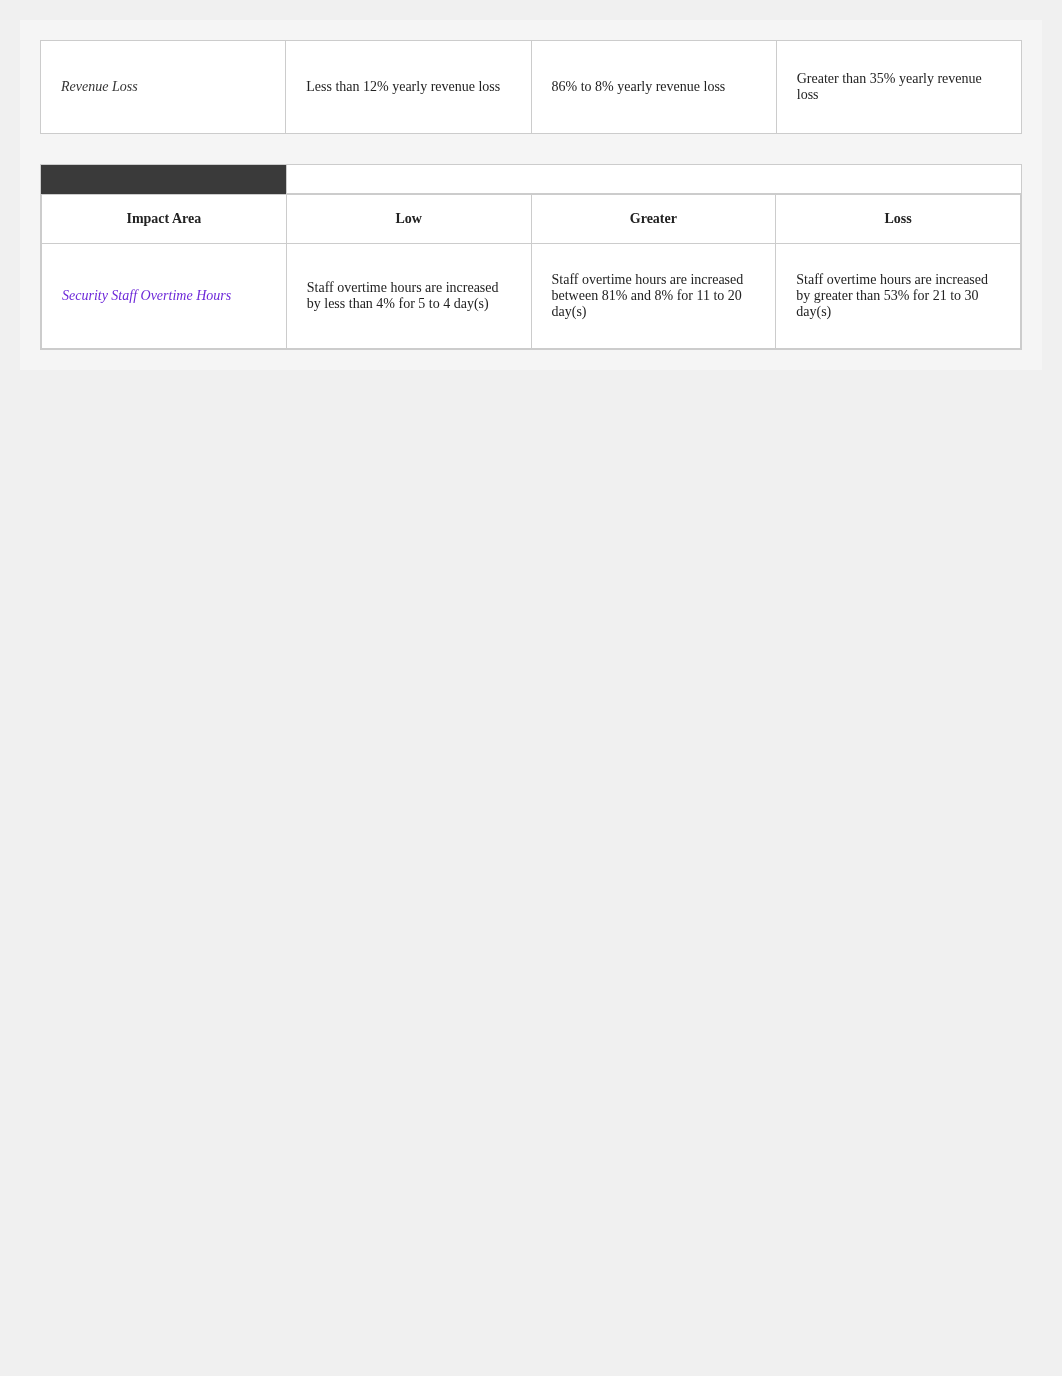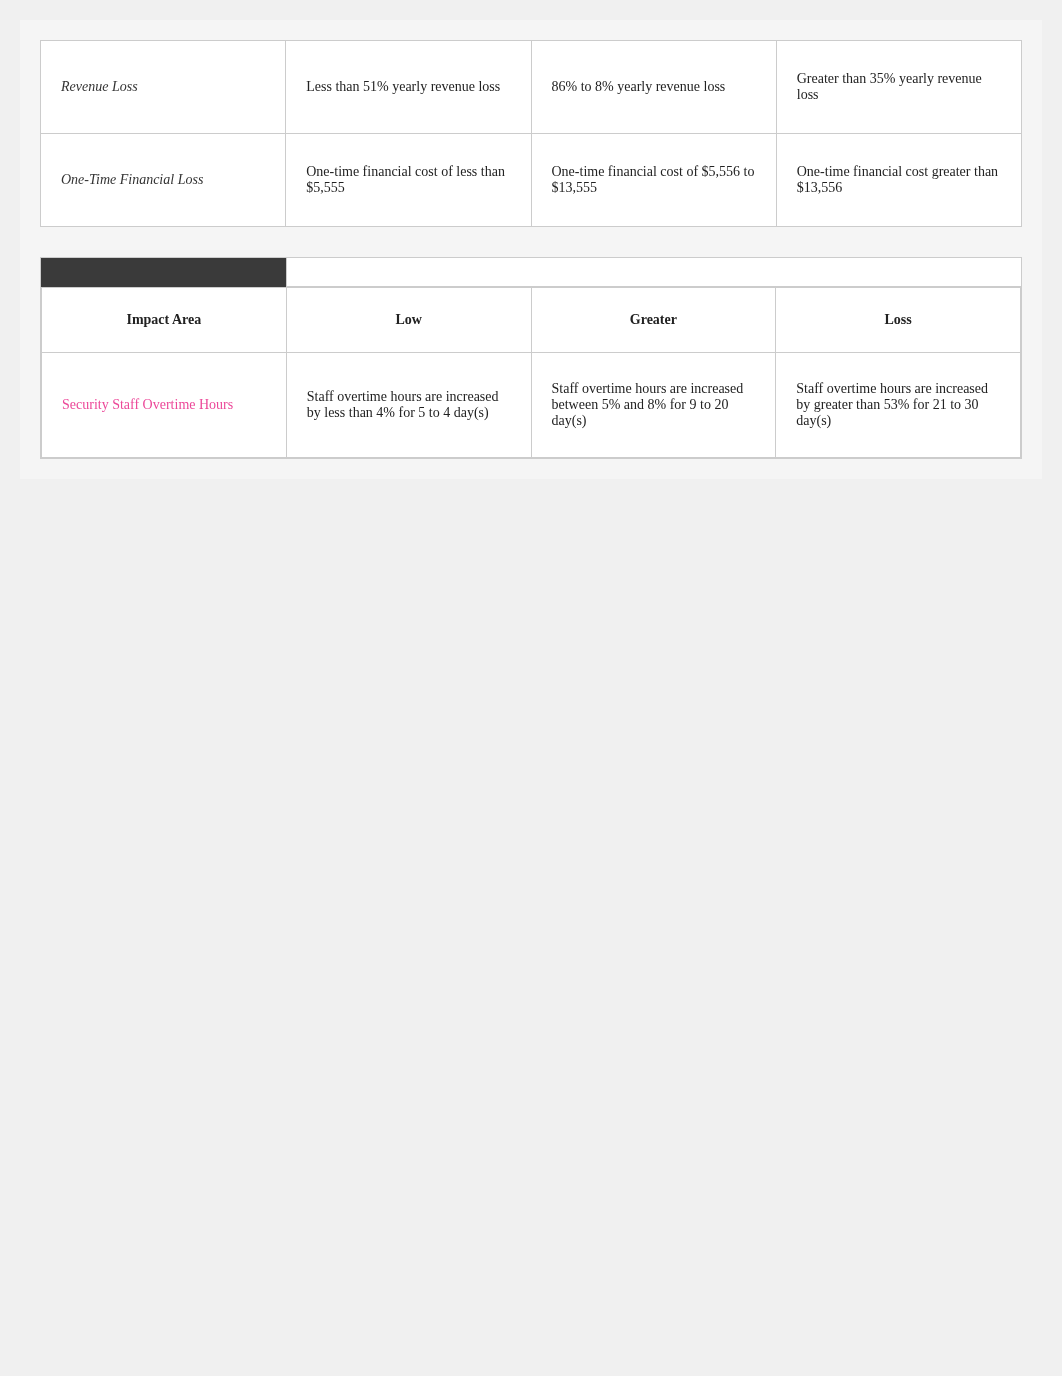--- a/index.html
+++ b/index.html
@@ -88,53 +88,48 @@
 
     .criteria-table td {
       border: 1px solid #ccc;
       padding: 28px 20px;
       vertical-align: middle;
       width: 25%;
     }
 
     .criteria-table th {
       border: 1px solid #ccc;
-      padding: 24px 20px;
+      padding: 16px 20px;
       text-align: center;
       font-weight: bold;
       font-size: 14px;
       background: #fff;
     }
 
     .criteria-table td.impact-label {
-      color: #ec4899;
+      font-style: italic;
+      color: #6d28d9;
     }
 
     .criteria-table th:first-child {
       font-weight: bold;
     }
   </style>
 </head>
 <body>
 
 <div class="page-wrapper">
 
   <table class="financial-table">
     <tbody id="financial-tbody">
     <tr>
           <td class="label-cell">Revenue Loss</td>
-          <td>Less than 51% yearly revenue loss</td>
+          <td>Less than 12% yearly revenue loss</td>
           <td>86% to 8% yearly revenue loss</td>
           <td>Greater than 35% yearly revenue loss</td>
-        </tr>
-        <tr>
-          <td class="label-cell">One-Time Financial Loss</td>
-          <td>One-time financial cost of less than $5,555</td>
-          <td>One-time financial cost of $5,556 to $13,555</td>
-          <td>One-time financial cost greater than $13,556</td>
         </tr>
       </tbody>
   </table>
 
   <div class="worksheet-wrapper">
     <div class="worksheet-header-row">
       <div class="worksheet-title-cell">
         <span></span>
       </div>
       <div class="worksheet-main-header">
@@ -147,20 +142,20 @@
         <th>Impact Area</th>
             <th>Low</th>
             <th>Greater</th>
             <th>Loss</th>
           </tr>
       </thead>
       <tbody id="criteria-tbody">
       <tr>
             <td class="impact-label">Security Staff Overtime Hours</td>
             <td>Staff overtime hours are increased by less than 4% for 5 to 4 day(s)</td>
-            <td>Staff overtime hours are increased between 5% and 8% for 9 to 20 day(s)</td>
+            <td>Staff overtime hours are increased between 81% and 8% for 11 to 20 day(s)</td>
             <td>Staff overtime hours are increased by greater than 53% for 21 to 30 day(s)</td>
           </tr>
         </tbody>
     </table>
   </div>
 
 </div>
 
 </body></html>

